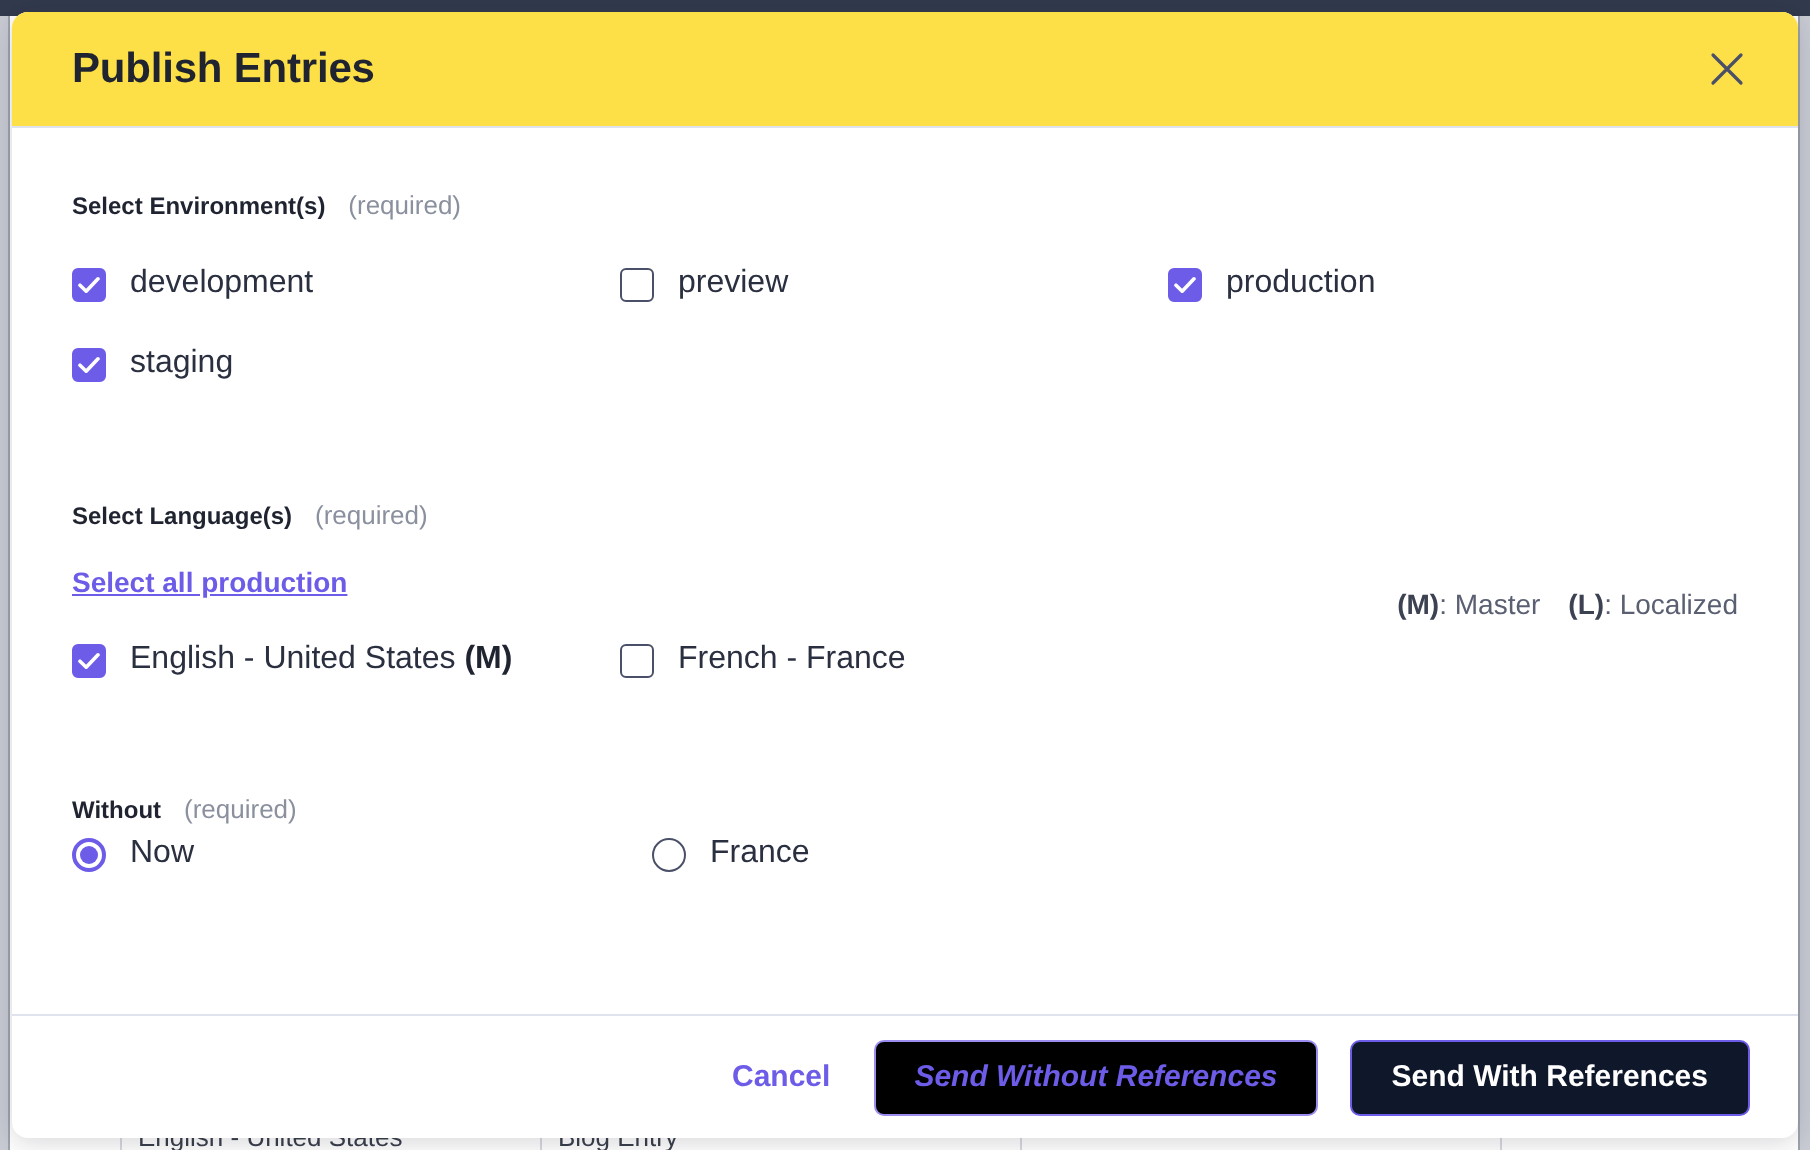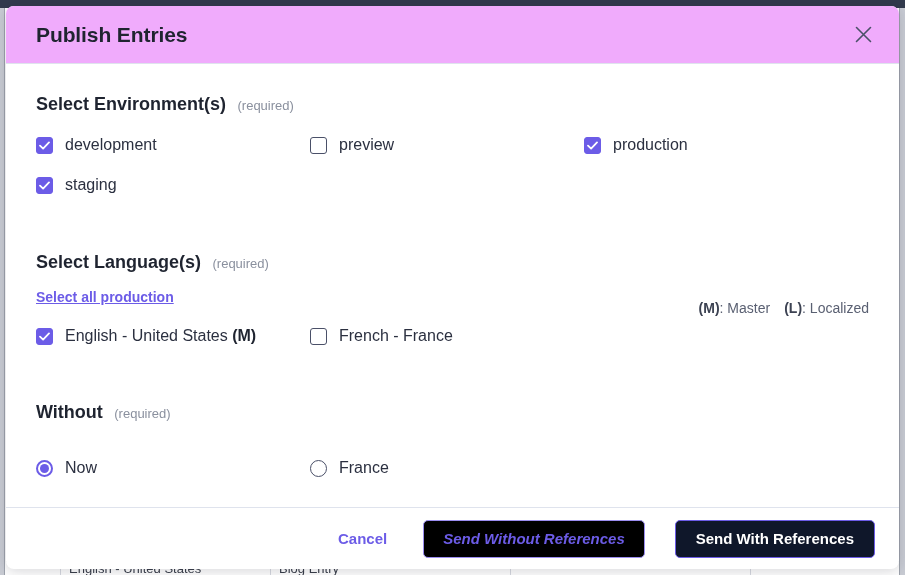--- a/index.html
+++ b/index.html
@@ -82,21 +82,21 @@
     box-shadow: 0 2px 14px rgba(20,24,40,0.18);
     display: flex;
     flex-direction: column;
     overflow: hidden;
   }
 
   .modal-header {
     position: relative;
     height: 58px;
     flex: 0 0 58px;
-    background: #f0abfc;
+    background: #fde047;
     border-bottom: 1px solid #dfe3ed;
     display: flex;
     align-items: center;
     padding: 0 24px 0 30px;
   }
   .modal-title {
     font-size: 21px;
     font-weight: bold;
     color: #1f2430;
     letter-spacing: -0.1px;
@@ -119,21 +119,21 @@
   .close-btn svg { display: block; }
 
   .modal-body {
     flex: 1 1 auto;
     padding: 30px 30px 0 30px;
     overflow: hidden;
   }
 
   .section { position: relative; }
   .section-label {
-    font-size: 18px;
+    font-size: 12px;
     color: #1f2430;
     font-weight: bold;
     display: inline-block;
   }
   .section-required {
     font-size: 13px;
     color: #8a909e;
     display: inline-block;
     margin-left: 7px;
     font-weight: normal;
@@ -224,21 +224,21 @@
   .sec-lang { margin-top: 58px; }
   .sec-publish { margin-top: 57px; }
 
   .modal-footer {
     flex: 0 0 62px;
     height: 62px;
     border-top: 1px solid #dfe3ed;
     display: flex;
     align-items: center;
     justify-content: flex-end;
-    gap: 30px;
+    gap: 16px;
     padding: 0 24px 0 30px;
   }
   .btn {
     font-family: "Liberation Sans", sans-serif;
     font-size: 15px;
     font-weight: bold;
     border-radius: 5px;
     cursor: pointer;
     white-space: nowrap;
     line-height: 1;
@@ -378,21 +378,21 @@
         </label>
 
       </div>
     </div>
 
     <div class="section sec-publish">
       <div>
         <span class="section-label">Without</span>
         <span class="section-required">(required)</span>
       </div>
-      <div class="opt-grid" style="margin-top:36px;">
+      <div class="opt-grid" style="margin-top:4px;gap:16px;">
 
         <label class="opt-row">
           <span class="rb selected">
               <span class="rb-dot"></span>
             </span>
           <span class="opt-label">Now</span>
         </label>
 
         <label class="opt-row">
           <span class="rb"></span>

